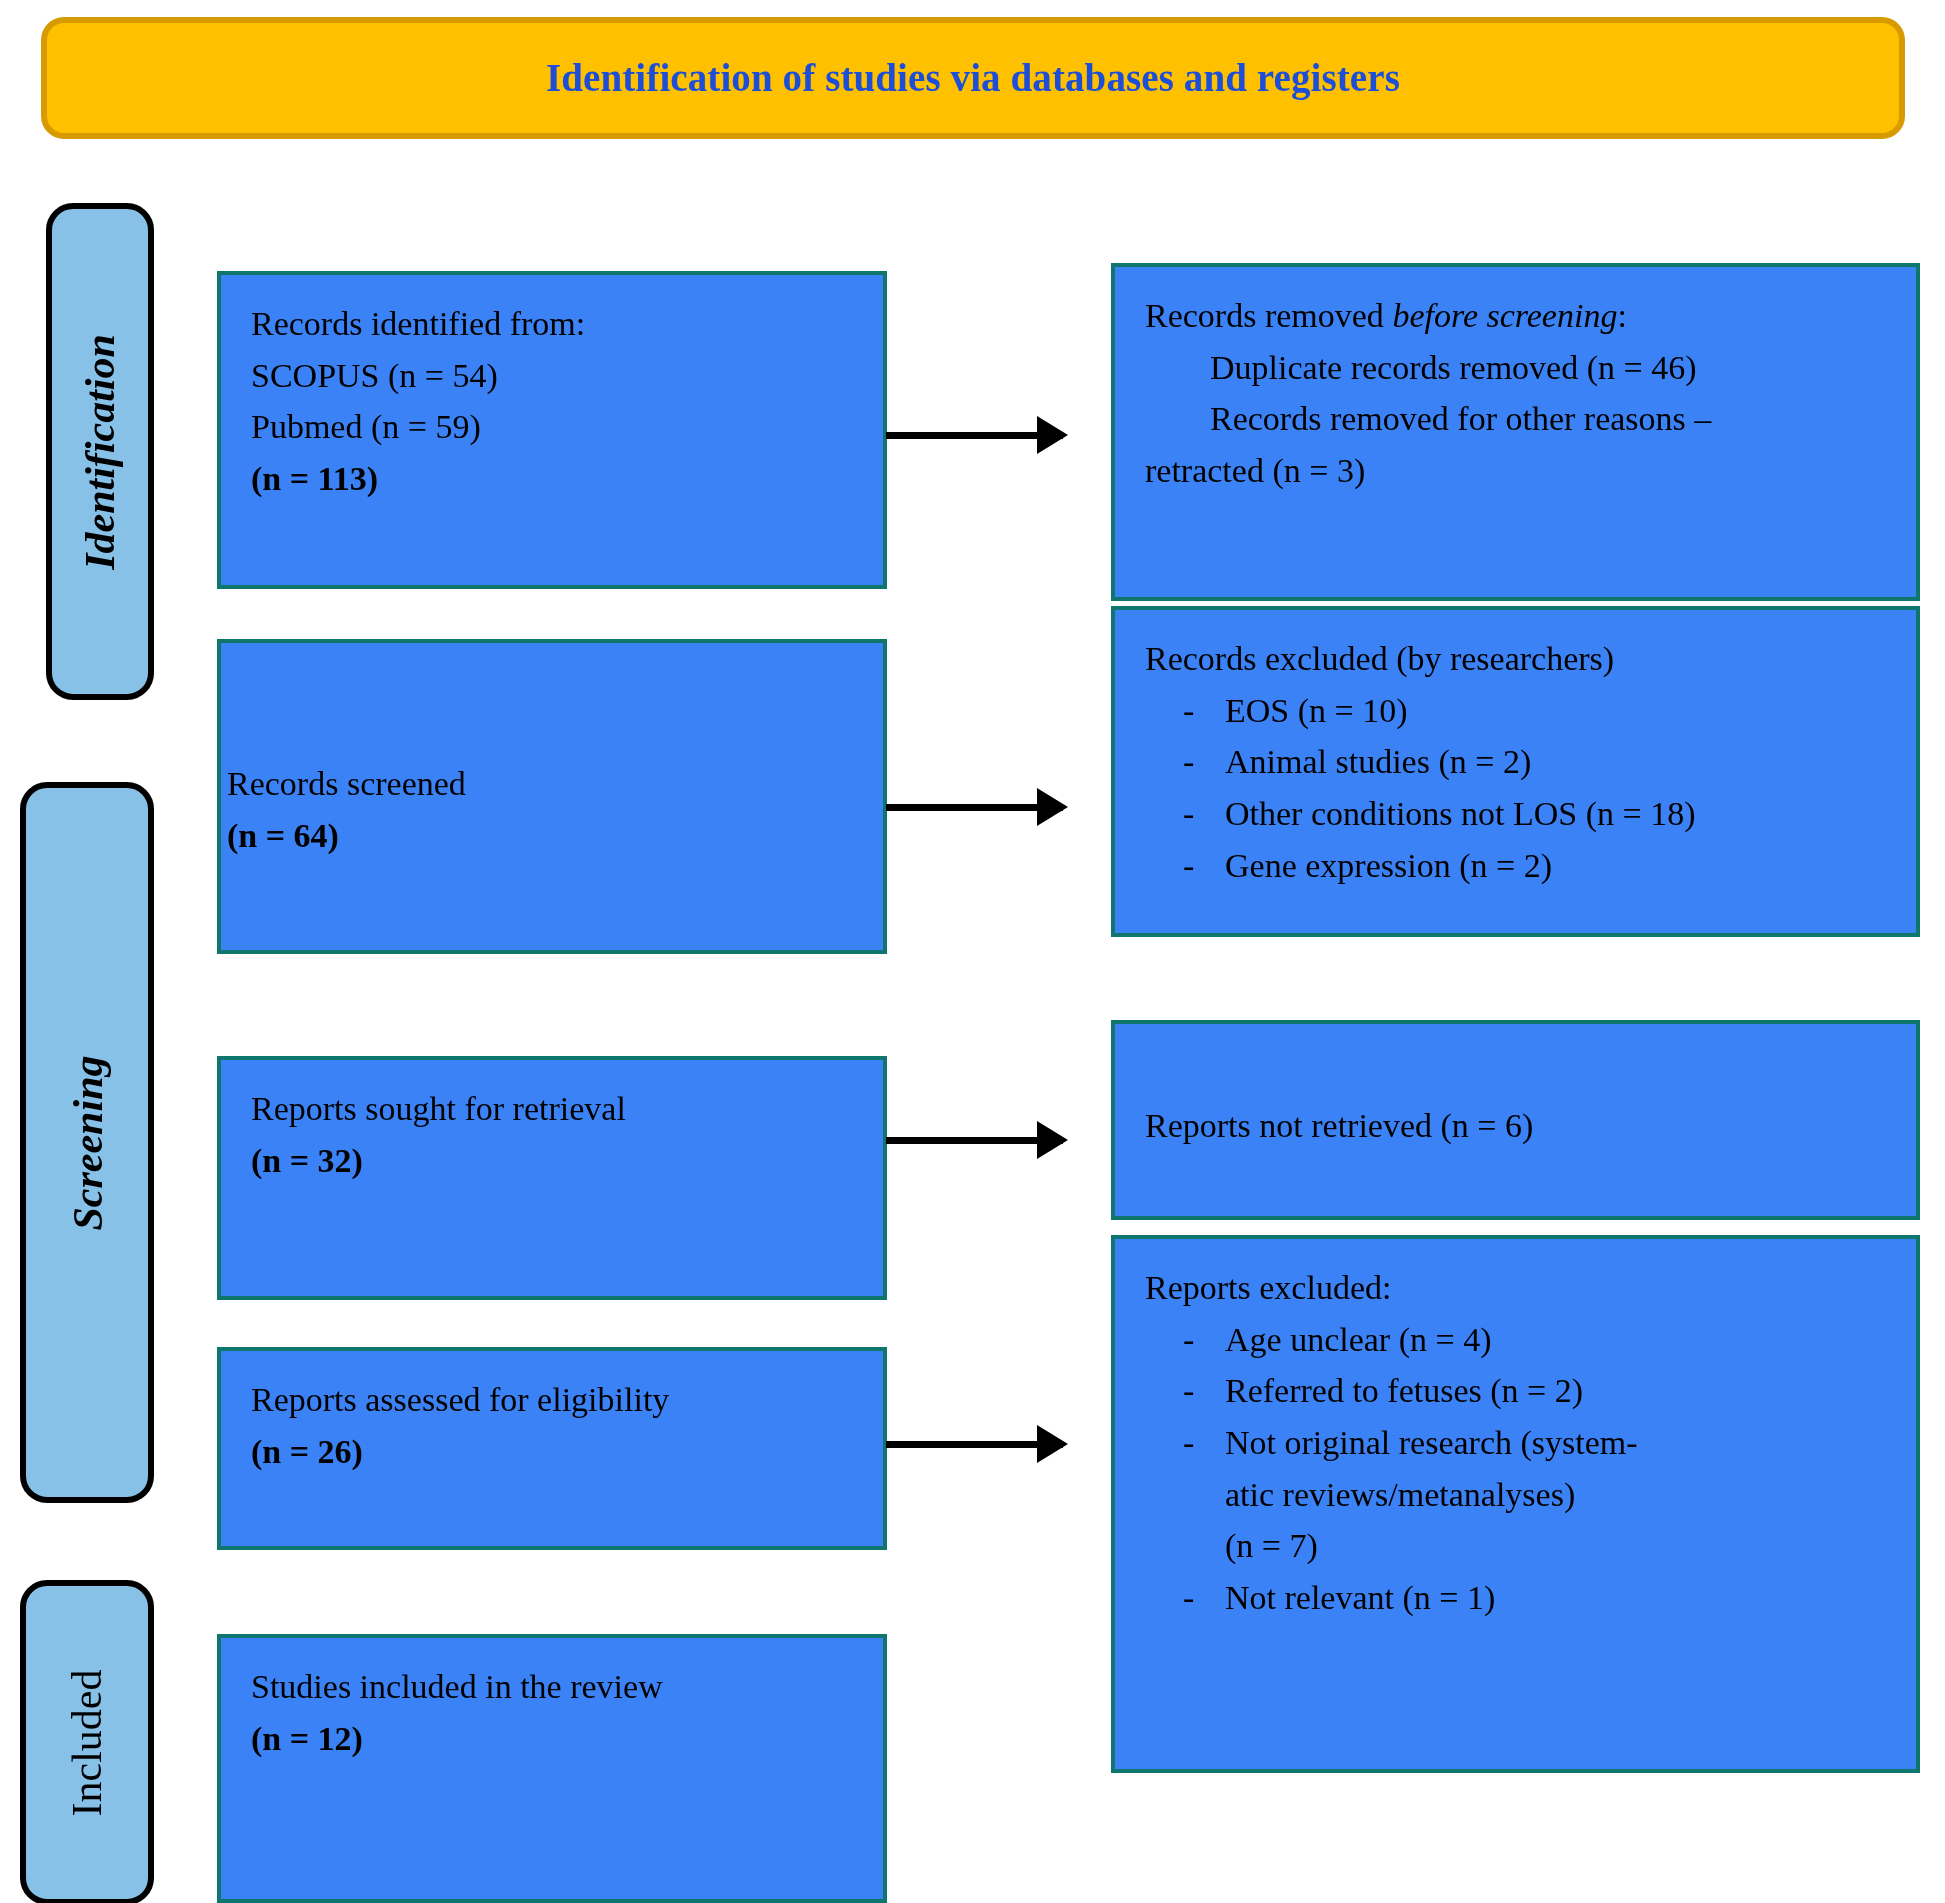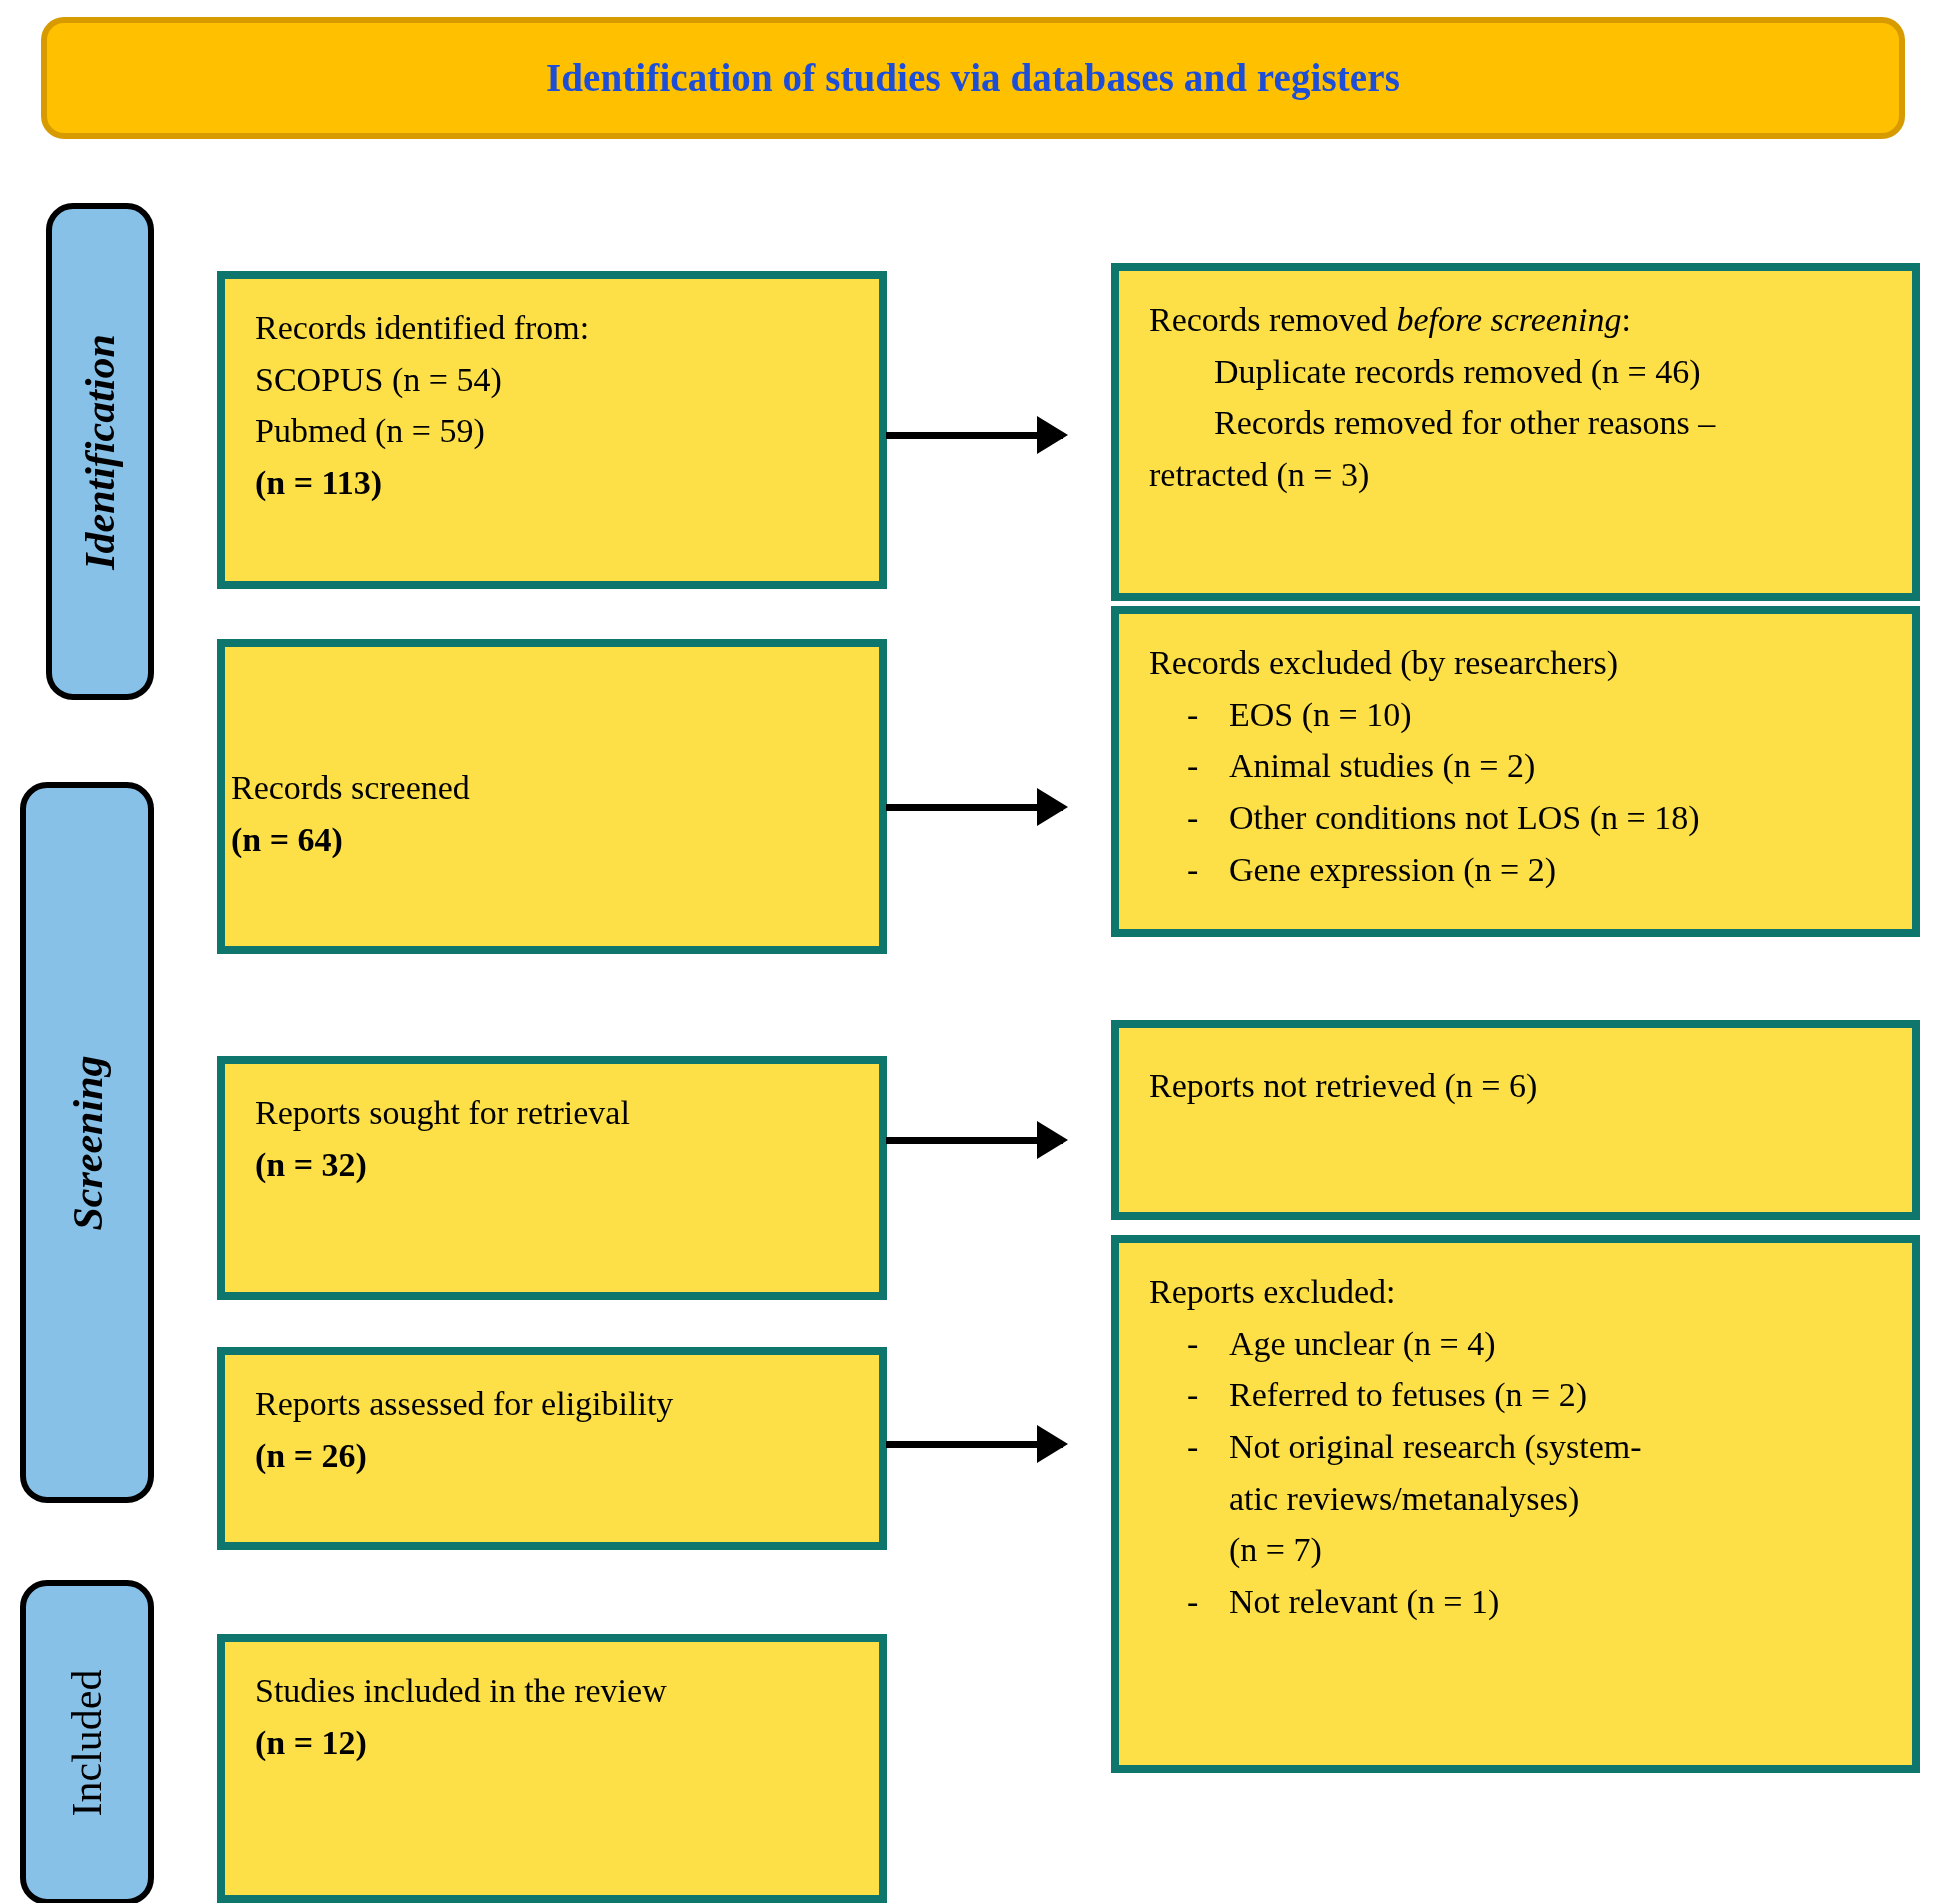--- a/index.html
+++ b/index.html
@@ -45,22 +45,22 @@
   }
   .phase-label.italic{font-style:italic;font-weight:600;}
 
   #phase-identification{left:46px;top:203px;width:108px;height:497px;}
   #phase-screening{left:20px;top:782px;width:134px;height:721px;}
   #phase-included{left:20px;top:1580px;width:134px;height:325px;}
 
   
   .flow-box{
     position:absolute;
-    background:#fde047;
-    border:8px solid #0f766e;
+    background:#3b82f6;
+    border:4px solid #0f766e;
     box-sizing:border-box;
     padding:23px 27px 17.6px 30px;
   }
   .flow-box p{
     margin:0 0 0 0;
     font-size:34px;
     line-height:1.52;
     color:#000;
     white-space:nowrap;
   }
@@ -181,21 +181,21 @@
     <div class="bullet-row">
       <span class="bullet-dash">-</span>
       <span class="bullet-text">Other conditions not LOS (n = 18)</span>
     </div>
     <div class="bullet-row">
       <span class="bullet-dash">-</span>
       <span class="bullet-text">Gene expression (n = 2)</span>
     </div>
   </div>
 
-  <div class="flow-box" id="box-reports-not-retrieved" style="padding-top:32px;">
+  <div class="flow-box" id="box-reports-not-retrieved" style="padding-top:76px;">
     <p>Reports not retrieved (n = 6)</p>
   </div>
 
   <div class="flow-box" id="box-reports-excluded">
     <p>Reports excluded:</p>
     <div class="bullet-row">
       <span class="bullet-dash">-</span>
       <span class="bullet-text">Age unclear (n = 4)</span>
     </div>
     <div class="bullet-row">

